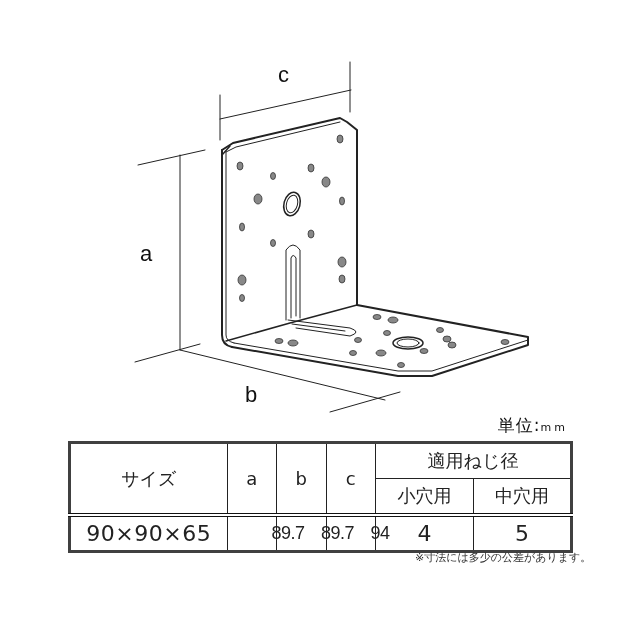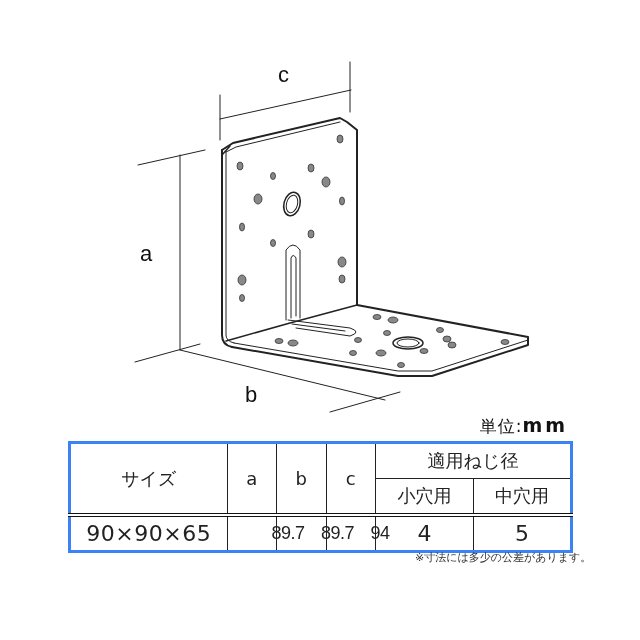--- a/index.html
+++ b/index.html
@@ -2,23 +2,23 @@
 <html><head>
   <meta charset="utf-8">
   <style>
     html, body { margin: 0; padding: 0; background: #ffffff; }
     body { width: 640px; height: 640px; position: relative; overflow: hidden;
            font-family: "DejaVu Sans", "Liberation Sans", sans-serif; color: #222; }
     .drawing { position: absolute; left: 0; top: 0; width: 640px; height: 420px; }
     .dim-label { position: absolute; font-family: "Liberation Sans", "DejaVu Sans", sans-serif;
                  font-size: 22px; color: #111; line-height: 1; }
     .unit { position: absolute; right: 72px; top: 414px; font-size: 17px; color: #111; letter-spacing: 1px; }
-    .unit .mm { font-size: 19px; letter-spacing: 3px; font-weight: bold; }
+    .unit .mm { font-size: 11px; letter-spacing: 3px; }
     table.spec { position: absolute; left: 68px; top: 441px; width: 505px; border-collapse: collapse;
-                 border: 3px solid #3b82f6; table-layout: fixed; }
+                 border: 3px solid #404040; table-layout: fixed; }
     table.spec td { border: 1px solid #222; text-align: center; padding: 0; color: #222; }
     table.spec .hdr td { font-size: 18px; }
     .c-size { width: 156px; }
     .c-abc { width: 49px; }
     .c-hole { width: 97px; }
     .row-h1 td { height: 34px; }
     .row-h2 td { height: 34px; }
     tr.data td { height: 33px; font-size: 22px; border-top: 4px double #111; }
     tr.data td.num { font-family: "Liberation Sans", "DejaVu Sans", sans-serif; font-size: 18px; letter-spacing: -0.5px; padding-left: 44px; }
     .size-val { font-size: 19px; letter-spacing: 0.5px; }

